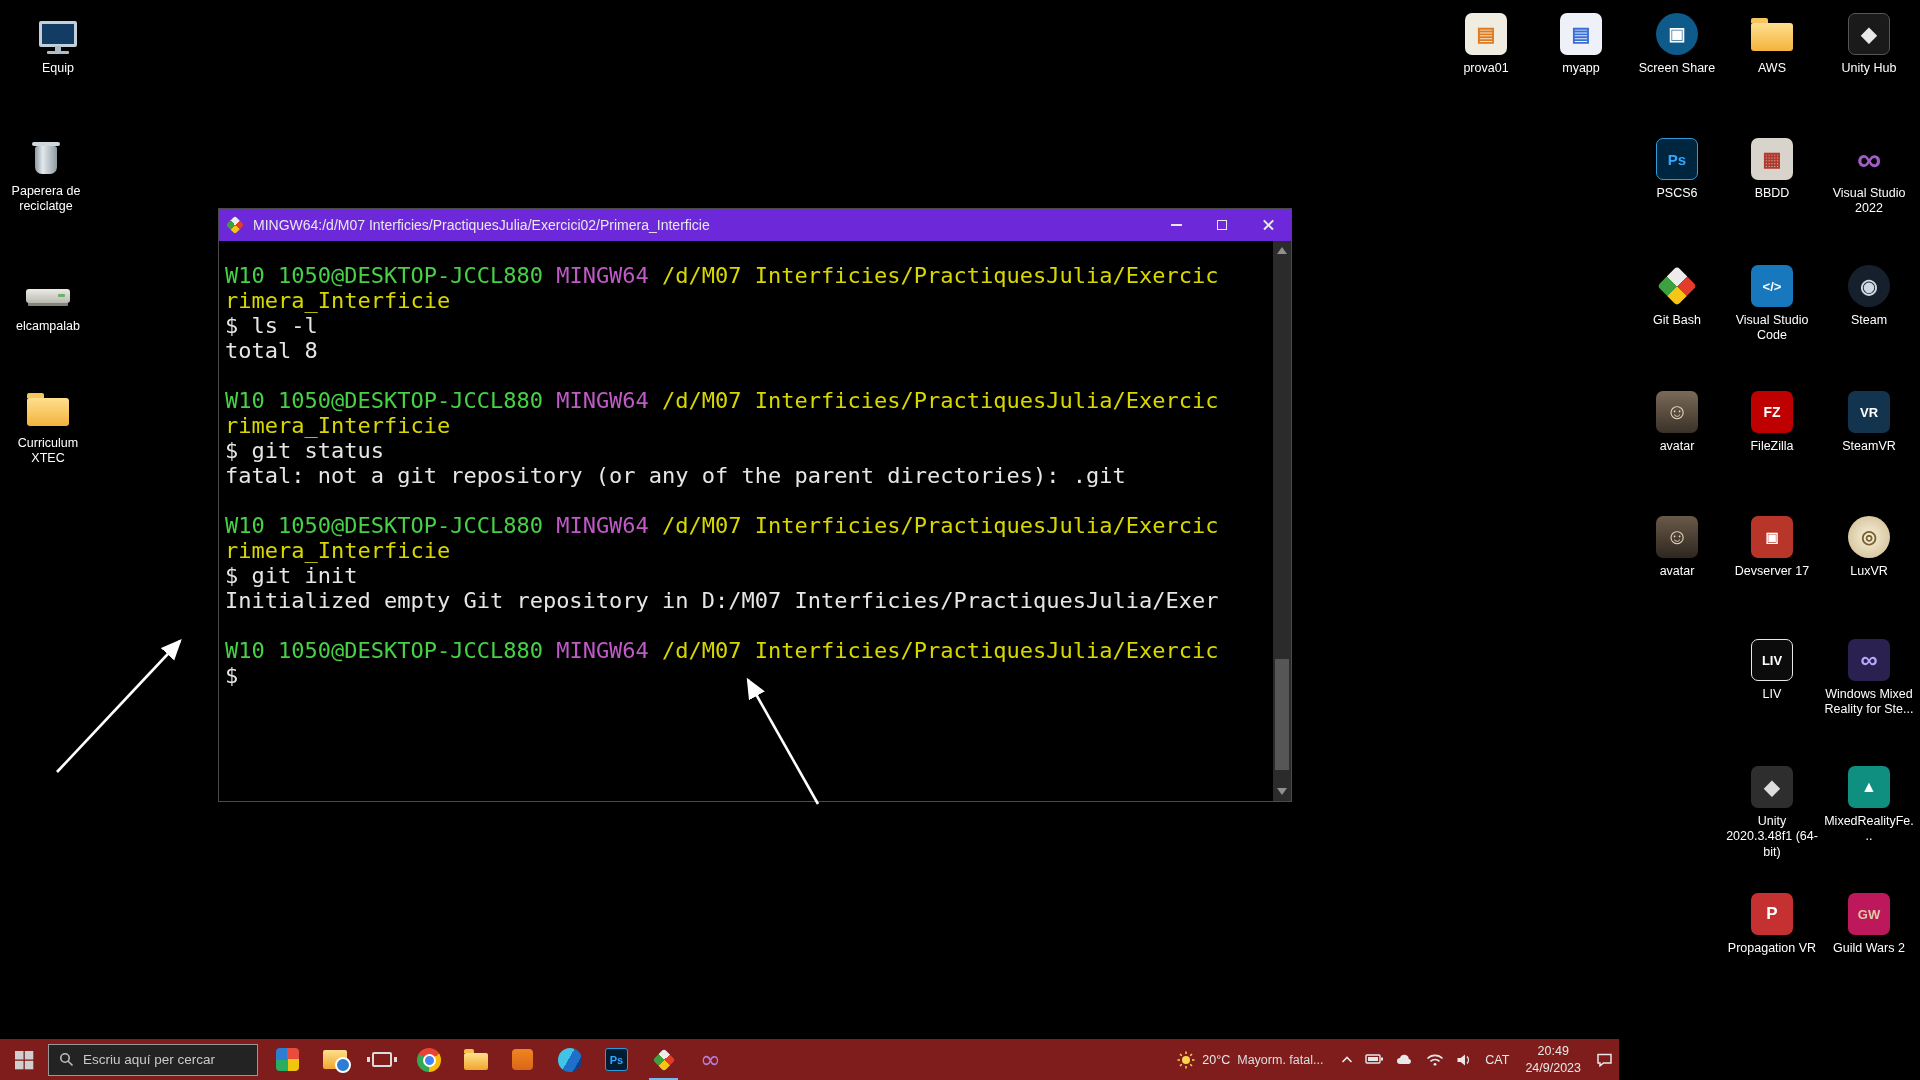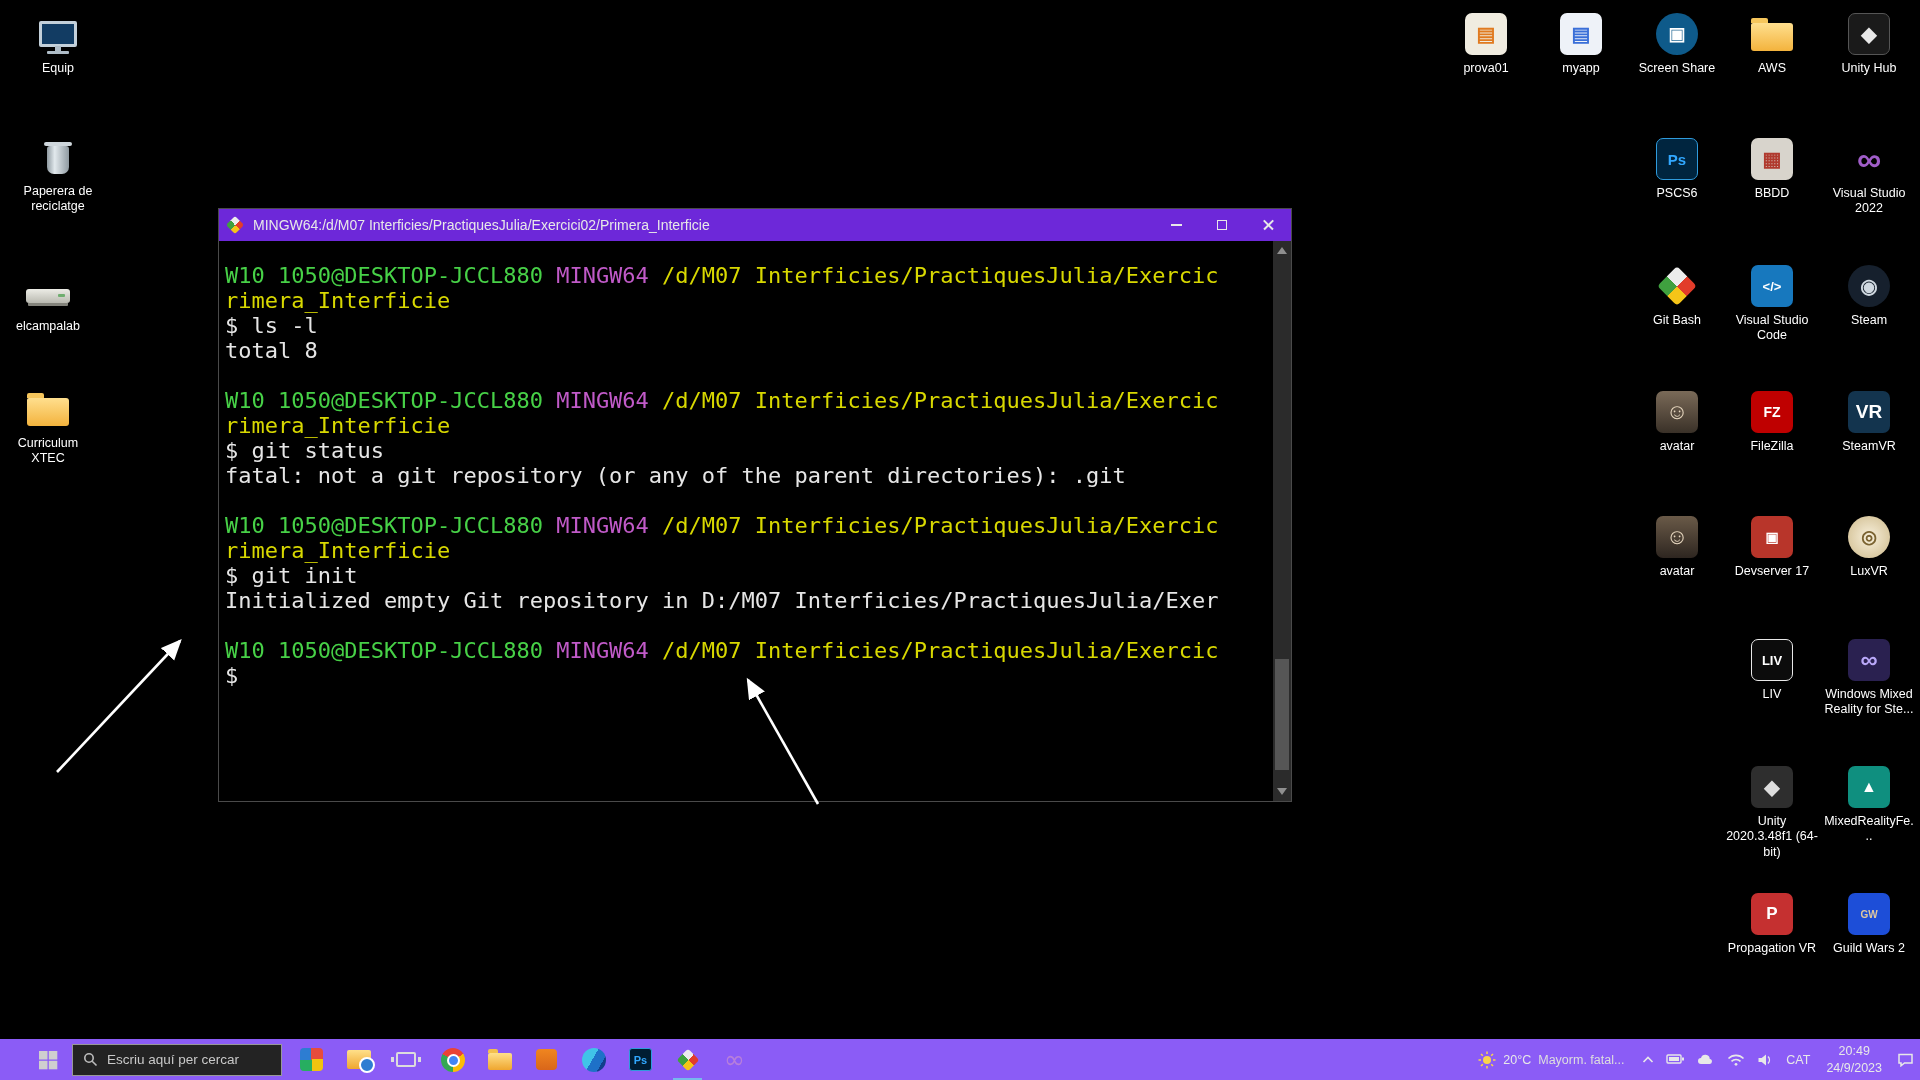--- a/index.html
+++ b/index.html
@@ -60,22 +60,22 @@
   .sc-arrow { position:absolute; left:4px; width:0; height:0; border-left:5px solid transparent; border-right:5px solid transparent; }
   .sc-arrow.up { top:6px; border-bottom:7px solid #8f8f8f; }
   .sc-arrow.down { bottom:6px; border-top:7px solid #8f8f8f; }
   .sc-thumb { position:absolute; left:2px; width:14px; top:418px; height:111px; background:#565656; }
 
   
   .arrows { position:absolute; left:0; top:0; width:1920px; height:1080px; z-index:20; pointer-events:none; }
   .ann-line { stroke:#fff; stroke-width:2.6; }
 
   
-  .taskbar { position:absolute; left:0; bottom:0; width:1920px; height:41px; background:#8b5cf6;
-             display:flex; align-items:center; z-index:50;padding-left:24px; }
+  .taskbar { position:absolute; left:0; bottom:0; width:1619px; height:41px; background:#7f1d1d;
+             display:flex; align-items:center; z-index:50; }
   .tb-start { width:48px; height:41px; display:flex; align-items:center; justify-content:center; }
   .tb-search { width:210px; height:32px; background:#232323; border:1px solid #989898; display:flex; align-items:center;
                gap:9px; padding:0 10px; color:#c9c9c9; font-size:13.5px; white-space:nowrap; overflow:hidden; }
   .tb-apps { display:flex; height:41px; margin-left:6px; }
   .tb-icon { width:47px; height:41px; display:flex; align-items:center; justify-content:center; position:relative; }
   .tb-icon.active::after { content:""; position:absolute; bottom:0; left:9px; right:9px; height:2.5px; background:#76b9ed; }
   .ai { position:relative; }
 
   .ic-ai-paint { width:23px; height:23px; border-radius:4px; background:conic-gradient(#e74c3c 0 25%, #f1c40f 0 50%, #27ae60 0 75%, #2d7dd2 0); }
   .ic-ai-photos { width:24px; height:19px; background:linear-gradient(#ffe08a,#efa62f); border-radius:2px; position:relative; }
@@ -109,21 +109,21 @@
 
 <div class="desktop">
 
   <div id="desk-icons">
       <div class="desk-icon" style="left: 12px; top: 10px;">
         <div class="di-img">
           <div class="ic-computer"></div>
         </div>
         <div class="di-label">Equip</div>
       </div>
-      <div class="desk-icon" style="left: 12px; top: 133px;">
+      <div class="desk-icon" style="left: 0; top: 133px;">
         <div class="di-img">
           <div class="ic-trash"></div>
         </div>
         <div class="di-label">Paperera de reciclatge</div>
       </div>
       <div class="desk-icon" style="left: 2px; top: 268px;">
         <div class="di-img">
           <div class="ic-drive"></div>
         </div>
         <div class="di-label">elcampalab</div>
@@ -207,21 +207,21 @@
         <div class="di-label">avatar</div>
       </div>
       <div class="desk-icon" style="left: 1726px; top: 388px;">
         <div class="di-img">
           <div class="ic-tile" style="background: rgb(191, 0, 0); color: rgb(255, 255, 255); font-size: 14px;">FZ</div>
         </div>
         <div class="di-label">FileZilla</div>
       </div>
       <div class="desk-icon" style="left: 1823px; top: 388px;">
         <div class="di-img">
-          <div class="ic-tile" style="background: rgb(19, 52, 78); color: rgb(255, 255, 255); font-size: 19px;">VR</div>
+          <div class="ic-tile" style="background: rgb(19, 52, 78); color: rgb(255, 255, 255); font-size: 13px;">VR</div>
         </div>
         <div class="di-label">SteamVR</div>
       </div>
       <div class="desk-icon" style="left: 1631px; top: 513px;">
         <div class="di-img">
           <div class="ic-tile" style="background: linear-gradient(rgb(106, 90, 72), rgb(46, 38, 32)); color: rgb(232, 216, 192); font-size: 22px;">☺</div>
         </div>
         <div class="di-label">avatar</div>
       </div>
       <div class="desk-icon" style="left: 1726px; top: 513px;">
@@ -261,21 +261,21 @@
         <div class="di-label">MixedRealityFe...</div>
       </div>
       <div class="desk-icon" style="left: 1726px; top: 890px;">
         <div class="di-img">
           <div class="ic-tile" style="background: rgb(197, 48, 48); color: rgb(255, 255, 255); font-size: 17px;">P</div>
         </div>
         <div class="di-label">Propagation VR</div>
       </div>
       <div class="desk-icon" style="left: 1823px; top: 890px;">
         <div class="di-img">
-          <div class="ic-tile" style="background: #1d4ed8; color: rgb(224, 201, 160); font-size: 10px;">GW</div>
+          <div class="ic-tile" style="background: #be185d; color: rgb(224, 201, 160); font-size: 13px;">GW</div>
         </div>
         <div class="di-label">Guild Wars 2</div>
       </div>
     </div>
 
   <div class="term-window">
     <div class="term-titlebar">
       <span class="term-ico"></span>
       <span class="term-title">MINGW64:/d/M07 Interficies/PractiquesJulia/Exercici02/Primera_Interficie</span>
       <div class="win-btns">

